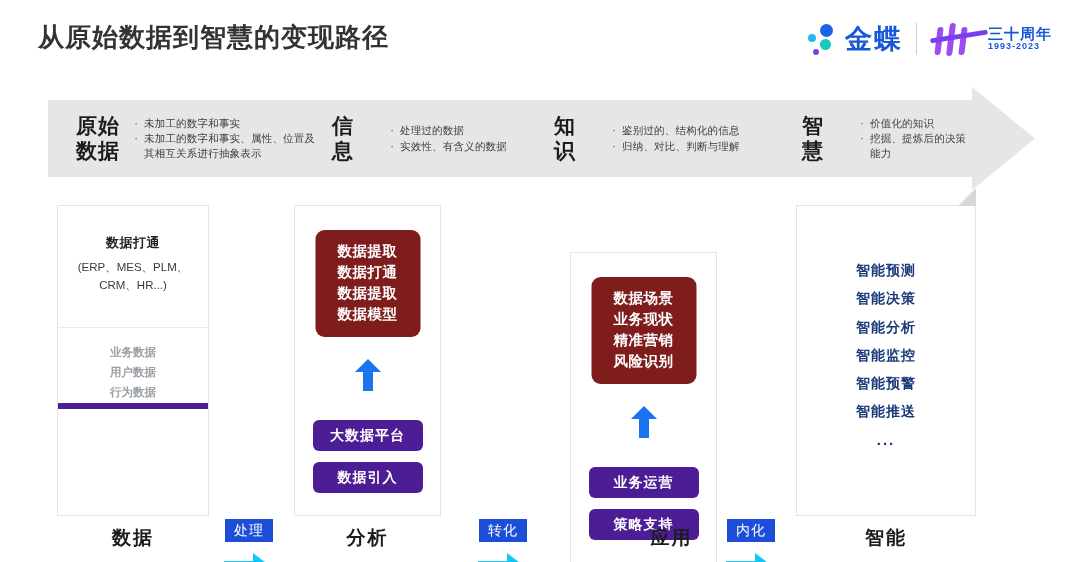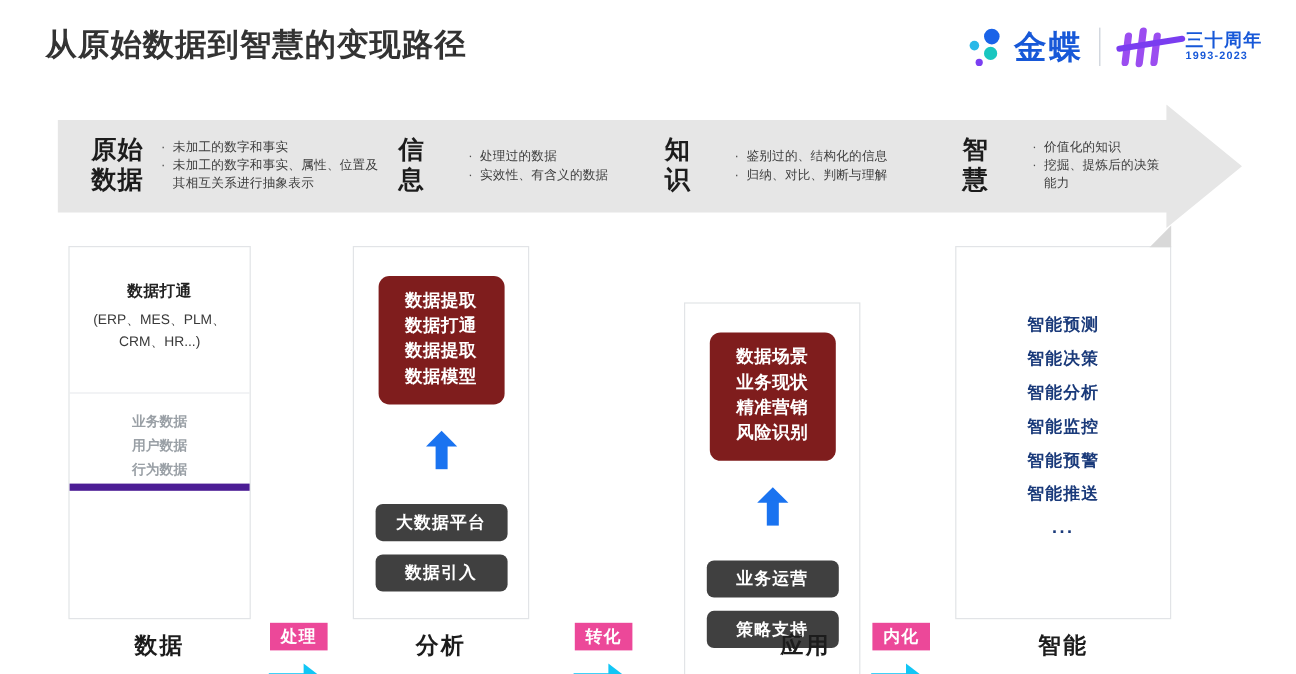--- a/index.html
+++ b/index.html
@@ -279,21 +279,21 @@
     border-left: 13px solid transparent;
     border-right: 13px solid transparent;
     border-bottom: 13px solid #1a73f0;
   }
   .pill {
     position: absolute;
     left: 50%;
     transform: translateX(-50%);
     width: 110px;
     height: 31px;
-    background: #404040;
+    background: #4c1d95;
     border-radius: 6px;
     color: #ffffff;
     font-size: 14px;
     font-weight: bold;
     display: flex;
     align-items: center;
     justify-content: center;
     letter-spacing: 1px;
   }
   .pill-1 { top: 214px; }
@@ -325,24 +325,24 @@
     position: absolute;
     width: 66px;
     text-align: center;
   }
   #conn-1 { left: 216px; top: 314px; }
   #conn-2 { left: 470px; top: 314px; }
   #conn-3 { left: 718px; top: 314px; }
 
   .conn-badge {
     display: inline-block;
-    background: #ec4899;
+    background: #1d4ed8;
     color: #ffffff;
     font-size: 14px;
-    font-weight: bold;
+    font-weight: normal;
     padding: 4px 9px 5px;
     letter-spacing: 1px;
     line-height: 1;
   }
   .conn-arrow {
     margin: 11px auto 0;
     position: relative;
     width: 50px;
     height: 32px;
   }

